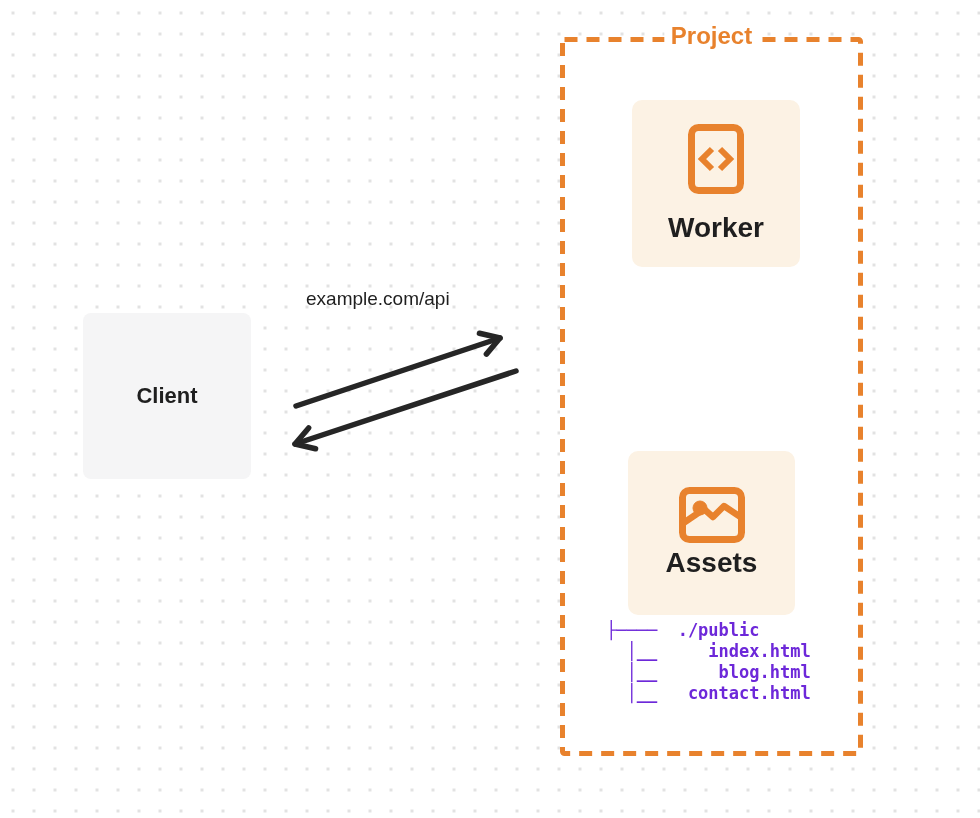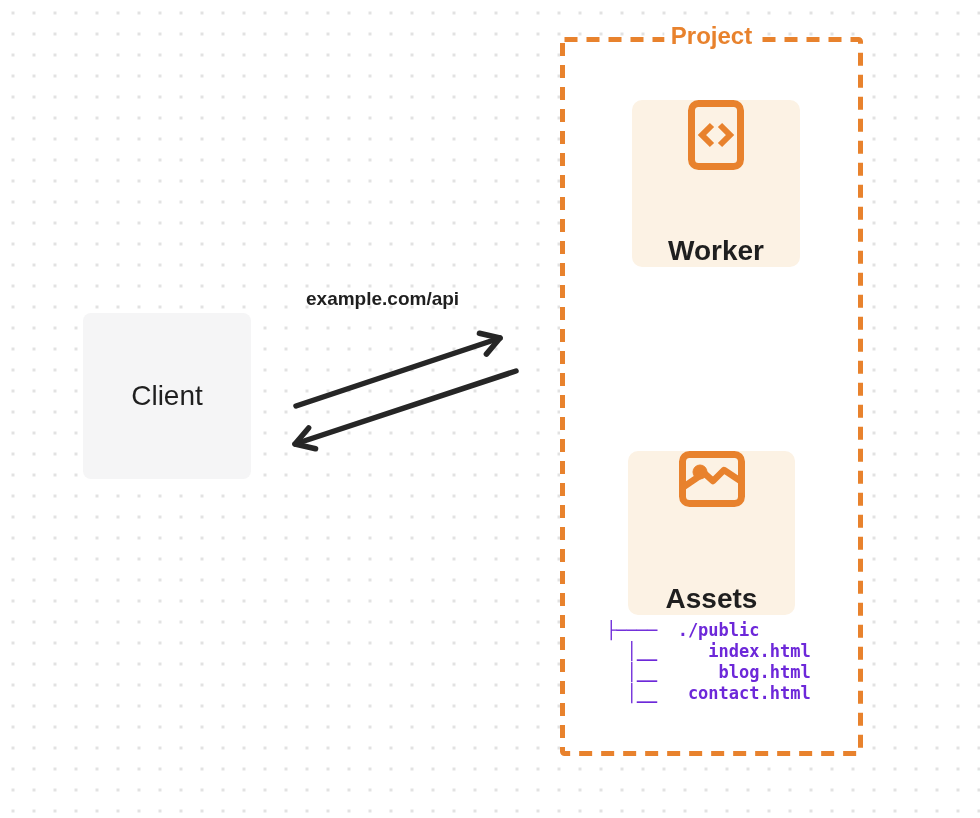--- a/index.html
+++ b/index.html
@@ -24,25 +24,25 @@
     background-image:radial-gradient(circle,var(--dot_grid) 1.7px,transparent 1.9px);
     background-size:21px 21px;
     background-position:2.5px 2.5px;
   }
   
   .client-box{
     position:absolute;left:83px;top:313px;width:168px;height:166px;
     background:var(--client_bg);border-radius:8px;
     display:flex;align-items:center;justify-content:center;
   }
-  .client-box span{font-size:28px;font-weight:normal;color:var(--text);}
+  .client-box span{font-size:22px;font-weight:bold;color:var(--text);}
   
   .req-label{
     position:absolute;left:306px;top:288px;
-    font-size:19px;font-weight:bold;color:var(--text);
+    font-size:19px;font-weight:normal;color:var(--text);
   }
   
   svg.arrows{position:absolute;left:0;top:0;width:980px;height:818px;pointer-events:none;}
   svg.arrows line{stroke:var(--arrow);stroke-width:5.5;stroke-linecap:round;}
   
   .project{
     position:absolute;left:560px;top:37px;width:303px;height:719px;
     background:var(--background);
   }
   .project-border{position:absolute;left:0;top:0;width:303px;height:719px;overflow:visible;}
@@ -50,21 +50,21 @@
   .project-label{
     position:absolute;top:-15px;left:50%;transform:translateX(-50%);
     background:var(--background);padding:0 7px;
     font-size:24px;font-weight:bold;color:var(--accent);
     line-height:1.2;
     text-align:right;
   }
   
   .card{
     position:absolute;background:var(--card_bg);border-radius:10px;
-    display:flex;flex-direction:column;align-items:center;justify-content:space-between;
+    display:flex;flex-direction:column;align-items:center;justify-content:center;
     color:var(--accent);
   }
   .card.worker{left:72px;top:63px;width:168px;height:167px;gap:18px;}
   .card.assets{left:68px;top:414px;width:167px;height:164px;gap:4px;}
   .card-label{font-size:28px;font-weight:bold;color:var(--text);}
   .icon{display:block;}
   .icon *{stroke:currentColor;}
   
   .tree{
     position:absolute;left:46px;top:583px;

